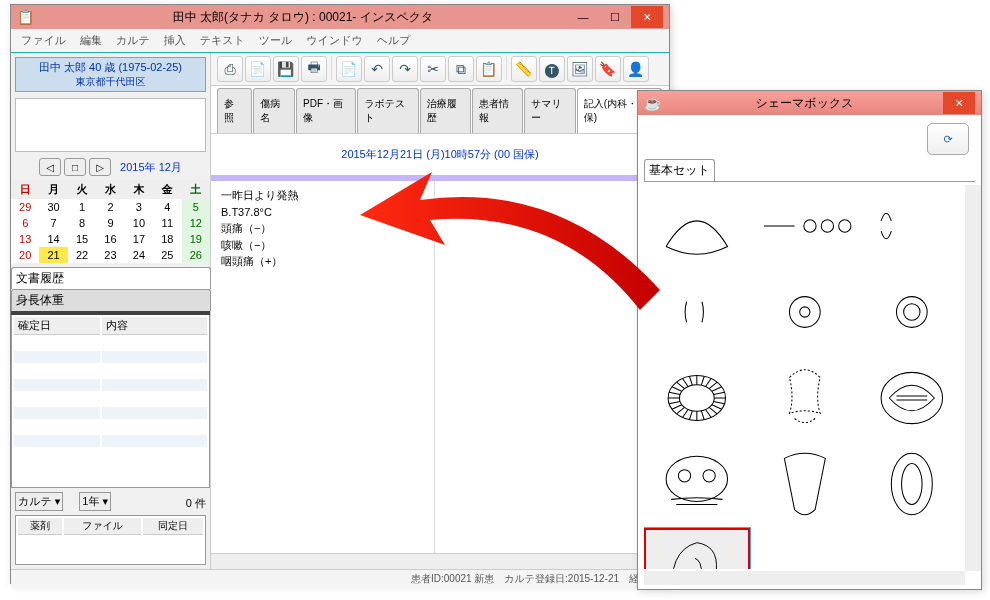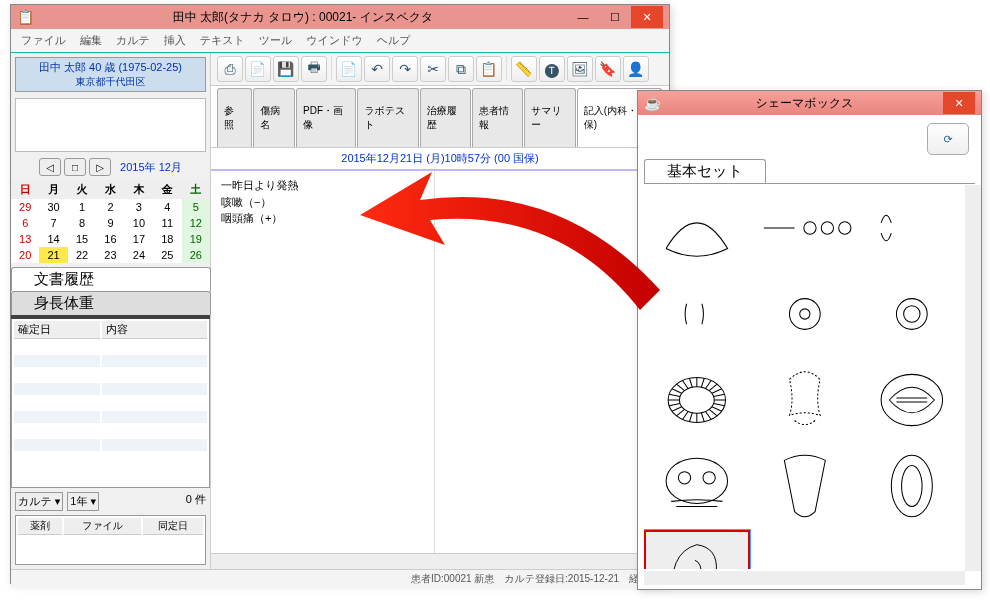--- a/index.html
+++ b/index.html
@@ -23,39 +23,39 @@
 .calnav { display: flex; align-items: center; justify-content: center; gap: 3px; margin: 4px; }
 .calnav .nb { width: 22px; height: 18px; border: 1px solid #999; background: #eee; border-radius: 3px; display: flex; align-items: center; justify-content: center; font-size: 10px; cursor: pointer; }
 .cym { color: #0033cc; margin-left: 6px; }
 table.cal { width: 100%; border-collapse: collapse; font-size: 10px; text-align: center; background: #fff; }
 table.cal td,table.cal th { border: 0; padding: 2px 0; width: 14.2%; }
 table.cal th { background: #eee; }
 .sun { color: #cc0000; } .sat { color: #006600; }
 .today { background: #ffe84a; }
 .alt { background: #e0f6e0; }
 .tabs { display: flex; margin-top: 4px; border-bottom: 4px solid #404040; flex-direction: column; }
-.tab { background: #ddd; border: 1px solid #999; border-bottom: none; padding: 2px 22px; margin-right: -1px; border-radius: 3px 3px 0 0; cursor: pointer; font-size: 15px; }
+.tab { background: #ddd; border: 1px solid #999; border-bottom: none; padding: 2px 4px; margin-right: -1px; border-radius: 3px 3px 0 0; cursor: pointer; font-size: 12px; }
 .tab.active { background: #fff; }
 .listbox { flex: 1; background: #fff; border: 1px solid #999; border-top: none; margin-bottom: 4px; }
 .listbox th { background: #eee; text-align: left; padding: 1px 4px; border-bottom: 1px solid #ccc; font-weight: normal; }
 .listbox tr.rw td { padding: 1px 4px; height: 12px; }
 .listbox tr.rw.sh { background: #eef3f9; }
-.row2 { display: flex; gap: 4px; margin: 0 4px 4px; align-items: flex-start; }
+.row2 { display: flex; gap: 16px; margin: 0 4px 4px; align-items: flex-end; }
 .sel { border: 1px solid #999; padding: 1px 2px; background: #eee; }
 .cnt { margin-left: auto; }
 .drugs { border: 1px solid #999; background: #fff; margin: 0 4px 4px; height: 50px; }
 .drugs th { background: #eee; font-size: 10px; font-weight: normal; padding: 1px 4px; border-bottom: 1px solid #ccc; }
 .right { flex: 1; display: flex; flex-direction: column; }
 .toolbar { display: flex; gap: 2px; padding: 3px 6px; background: #f4f4f4; border-bottom: 1px solid #ccc; flex-wrap: wrap; }
 .tb { width: 26px; height: 26px; border: 1px solid #ccc; background: linear-gradient(#fff,#eee); border-radius: 3px; display: flex; align-items: center; justify-content: center; cursor: pointer; font-size: 14px; color: #356; }
 .sep { width: 1px; height: 24px; background: #ddd; margin: 0 2px; }
 .tabs2 { display: flex; padding: 2px 6px 0; background: #fff; border-bottom: 1px solid #ccc; }
-.tab2 { border: 1px solid #aaa; border-bottom: none; padding: 15px 6px; margin-right: 1px; background: #e8e8e8; font-size: 10px; cursor: pointer; border-radius: 3px 3px 0 0; }
+.tab2 { border: 1px solid #aaa; border-bottom: none; padding: 8px 6px; margin-right: 1px; background: #e8e8e8; font-size: 10px; cursor: pointer; border-radius: 3px 3px 0 0; }
 .tab2.active { background: #fff; }
-.docdate { text-align: center; color: #0033cc; padding: 3px; border-bottom: 2px solid #c4b5fd; }
+.docdate { text-align: center; color: #0033cc; padding: 13px; border-bottom: 6px solid #c4b5fd; }
 .doc { display: flex; flex: 1; gap: 10px; }
 .docl { width: 50%; padding: 6px 10px; line-height: 1.5; border-right: 1px solid #ddd; }
 .docr { width: 50%; }
 .scrollb { height: 16px; background: #eee; border-top: 1px solid #ccc; }
 .status { padding: 2px 10px; font-size: 10px; color: #555; text-align: right; background: #f4f4f4; border-top: 1px solid #ccc; }
 .win2body { height: calc(100% - 24px); background: #fff; display: flex; flex-direction: column; position: relative; }
 .refbtn { position: absolute; right: 12px; top: 8px; width: 42px; height: 32px; border: 1px solid #aaa; border-radius: 5px; background: linear-gradient(#fff,#eee); display: flex; align-items: center; justify-content: center; cursor: pointer; color: #1a5c9e; font-size: 20px; }
 .stabs { margin: 44px 6px 0; border-bottom: 1px solid #999; display: flex; }
 .grid { flex: 1; margin: 2px 16px 2px 6px; display: grid; grid-template-columns: repeat(3,1fr); grid-auto-rows: 84px; gap: 2px; position: relative; overflow: hidden; background: #fff; }
 .cell { border: 1px solid transparent; display: flex; align-items: center; justify-content: center; }
@@ -242,20 +242,22 @@
         <div class="tab2">ラボテスト</div>
         <div class="tab2">治療履歴</div>
         <div class="tab2">患者情報</div>
         <div class="tab2">サマリー</div>
         <div class="tab2 active">記入(内科・国保)</div>
       </div>
       <div class="docdate">2015年12月21日 (月)10時57分 (00 国保)</div>
       <div class="doc">
         <div class="docl" id="doclines">
             <div>一昨日より発熱</div>
+            <div>B.T37.8°C</div>
+            <div>頭痛（−）</div>
             <div>咳嗽（−）</div>
             <div>咽頭痛（+）</div>
           </div>
         <div class="docr"></div>
       </div>
       <div class="scrollb"></div>
     </div>
   </div>
   <div class="status">患者ID:00021 新患　カルテ登録日:2015-12-21　経過時</div>
 </div>

